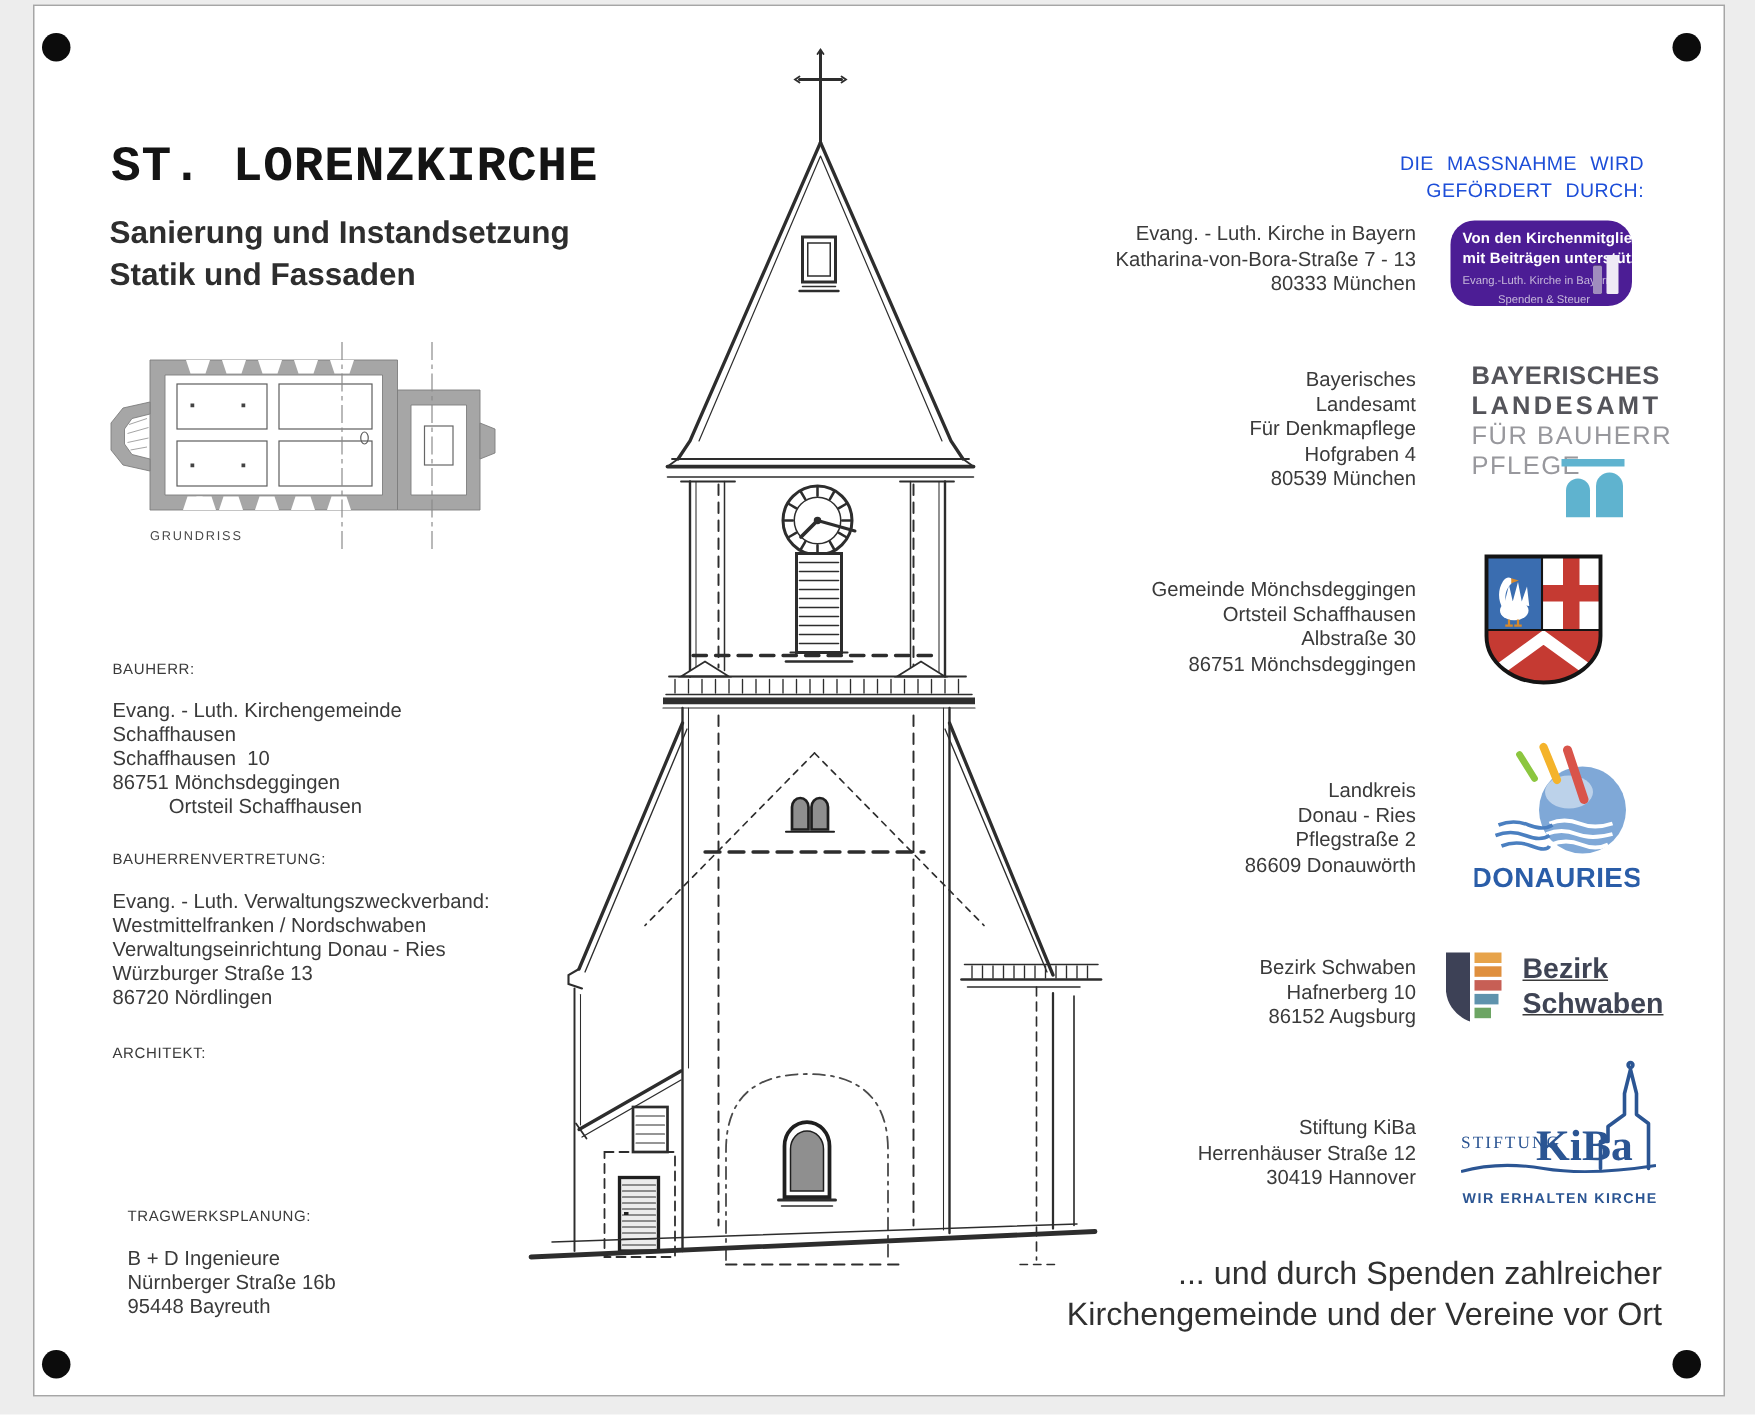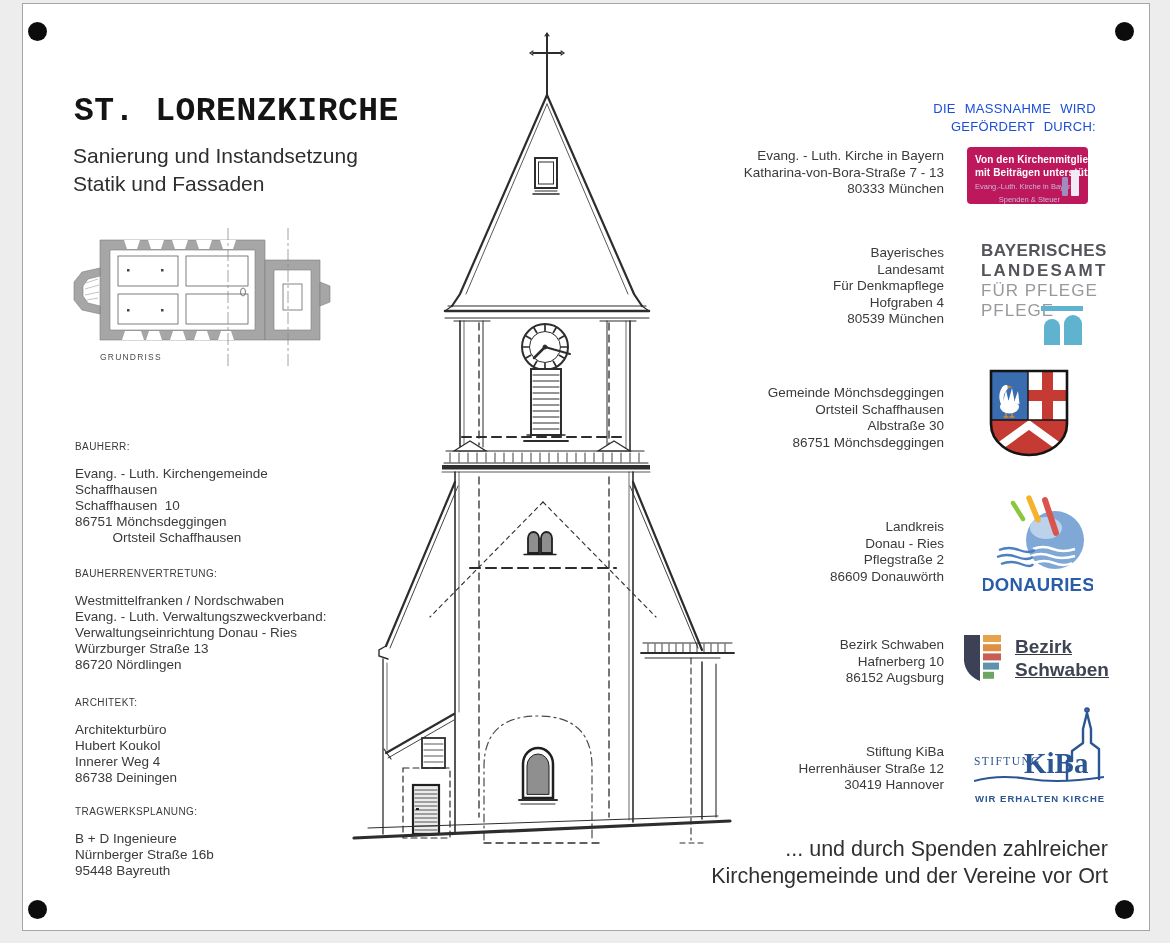--- a/index.html
+++ b/index.html
@@ -13,43 +13,43 @@
     position:absolute;left:22px;top:3px;width:1128px;height:928px;
     background:#ffffff;border:1.5px solid #a6a6a6;box-sizing:border-box;
   }
   .screw{position:absolute;width:19px;height:19px;border-radius:50%;background:#0c0c0c;}
   .screw.tl{left:28px;top:22px;} .screw.tr{left:1115px;top:22px;}
   .screw.bl{left:28px;top:900px;} .screw.br{left:1115px;top:900px;}
 
   
   .title{position:absolute;left:74px;top:94px;margin:0;font-size:33px;line-height:36px;
          font-weight:bold;letter-spacing:.5px;color:#141414;white-space:nowrap;font-family:Liberation Mono, monospace;}
-  .subtitle{position:absolute;left:73px;top:142px;}
+  .subtitle{position:absolute;left:73px;top:142px;font-weight:bold;}
   .subtitle .ln{font-size:21px;line-height:27.5px;color:#2e2e2e;white-space:pre;}
   .plan{position:absolute;left:58px;top:226px;width:295px;height:145px;}
   .sec{position:absolute;left:75px;width:310px;}
   .sec .head{font-size:10px;letter-spacing:.4px;color:#3a3a3a;}
   .sec .lines{margin-top:14px;}
   .sec .ln{font-size:13.5px;line-height:16px;color:#3a3a3a;white-space:pre;}
-  .sec1{top:441px;} .sec2{top:568px;} .sec3{top:697px;} .sec4{top:806px;}
+  .sec1{top:441px;} .sec2{top:568px;} .sec3{top:697px;} .sec4{top:806px;margin-left:10px;}
 
   
   .elevation{position:absolute;left:350px;top:22px;width:390px;height:830px;}
 
   
   .fund-header{position:absolute;right:74px;top:100px;text-align:right;}
   .fund-header .ln{font-size:13px;line-height:18px;letter-spacing:.3px;word-spacing:5px;color:#1d4ed8;}
   .spon{position:absolute;right:226px;text-align:right;}
   .spon .ln{font-size:13.5px;line-height:16.5px;color:#3a3a3a;white-space:pre;}
   .spon1{top:148px;} .spon2{top:245px;} .spon3{top:385px;}
   .spon4{top:519px;} .spon5{top:637px;} .spon6{top:744px;}
 
   .logo{position:absolute;}
   
-  .badge{left:967px;top:147px;width:121px;height:57px;background:#be185d;border-radius:4px;
+  .badge{left:967px;top:147px;width:121px;height:57px;background:#4c1d95;border-radius:16px;
          box-sizing:border-box;padding:7px 6px 0 8px;}
   .badge .b1{font-size:10px;font-weight:bold;color:#ffffff;line-height:12.5px;letter-spacing:.1px;white-space:nowrap;}
   .badge .small{margin-top:3px;font-size:7.5px;color:#c6b8da;text-align:right;padding-right:22px;line-height:9.5px;white-space:nowrap;}
   .badge .bars{position:absolute;right:8px;bottom:8px;width:18px;height:26px;}
 
   
   .blfd{left:981px;top:241px;width:102px;height:94px;}
   .blfd div{white-space:nowrap;}
   .blfd .t1{font-size:17px;font-weight:bold;color:#54545a;letter-spacing:.4px;line-height:20px;}
   .blfd .t2{font-size:17px;font-weight:bold;color:#54545a;letter-spacing:2.2px;line-height:20px;}
@@ -134,35 +134,29 @@
       <div class="ln">Evang. - Luth. Kirchengemeinde</div>
       <div class="ln">Schaffhausen</div>
       <div class="ln">Schaffhausen  10</div>
       <div class="ln">86751 Mönchsdeggingen</div>
       <div class="ln">          Ortsteil Schaffhausen</div>
     </div>
 </div>
 <div class="sec sec2">
   <div class="head">BAUHERRENVERTRETUNG:</div>
   <div class="lines">
+      <div class="ln">Evang. - Luth. Verwaltungszweckverband:</div>
       <div class="ln">Westmittelfranken / Nordschwaben</div>
-      <div class="ln">Evang. - Luth. Verwaltungszweckverband:</div>
       <div class="ln">Verwaltungseinrichtung Donau - Ries</div>
       <div class="ln">Würzburger Straße 13</div>
       <div class="ln">86720 Nördlingen</div>
     </div>
 </div>
 <div class="sec sec3">
   <div class="head">ARCHITEKT:</div>
-  <div class="lines">
-      <div class="ln">Architekturbüro</div>
-      <div class="ln">Hubert Koukol</div>
-      <div class="ln">Innerer Weg 4</div>
-      <div class="ln">86738 Deiningen</div>
-    </div>
 </div>
 <div class="sec sec4">
   <div class="head">TRAGWERKSPLANUNG:</div>
   <div class="lines">
       <div class="ln">B + D Ingenieure</div>
       <div class="ln">Nürnberger Straße 16b</div>
       <div class="ln">95448 Bayreuth</div>
     </div>
 </div>
 
@@ -347,21 +341,21 @@
   <svg class="bars" viewBox="0 0 18 26">
     <rect x="0" y="7" width="6" height="19" rx="1" fill="#a violet"></rect>
     <rect x="0" y="7" width="6" height="19" rx="1" fill="#a08cbe"></rect>
     <rect x="9" y="0" width="8" height="26" rx="1" fill="#efeaf5"></rect>
   </svg>
 </div>
 
 <div class="logo blfd">
   <div class="t1">BAYERISCHES</div>
   <div class="t2">LANDESAMT</div>
-  <div class="t3">FÜR PFLEGE</div>
+  <div class="t3">FÜR BAUHERR</div>
   <div class="t4">PFLEGE</div>
   <div class="bar"></div>
   <svg class="arches" viewBox="0 0 40 31">
     <path d="M1,31 V13 A8,8 0 0 1 17,13 V31 Z" fill="#5fb3cf"></path>
     <path d="M21,31 V10 A9,9 0 0 1 39,10 V31 Z" fill="#5fb3cf"></path>
   </svg>
 </div>
 
 <svg class="logo arms" viewBox="0 0 82 92">
   <path d="M3,3 H40 V52 H3 Z" fill="#3a6db0"></path>

